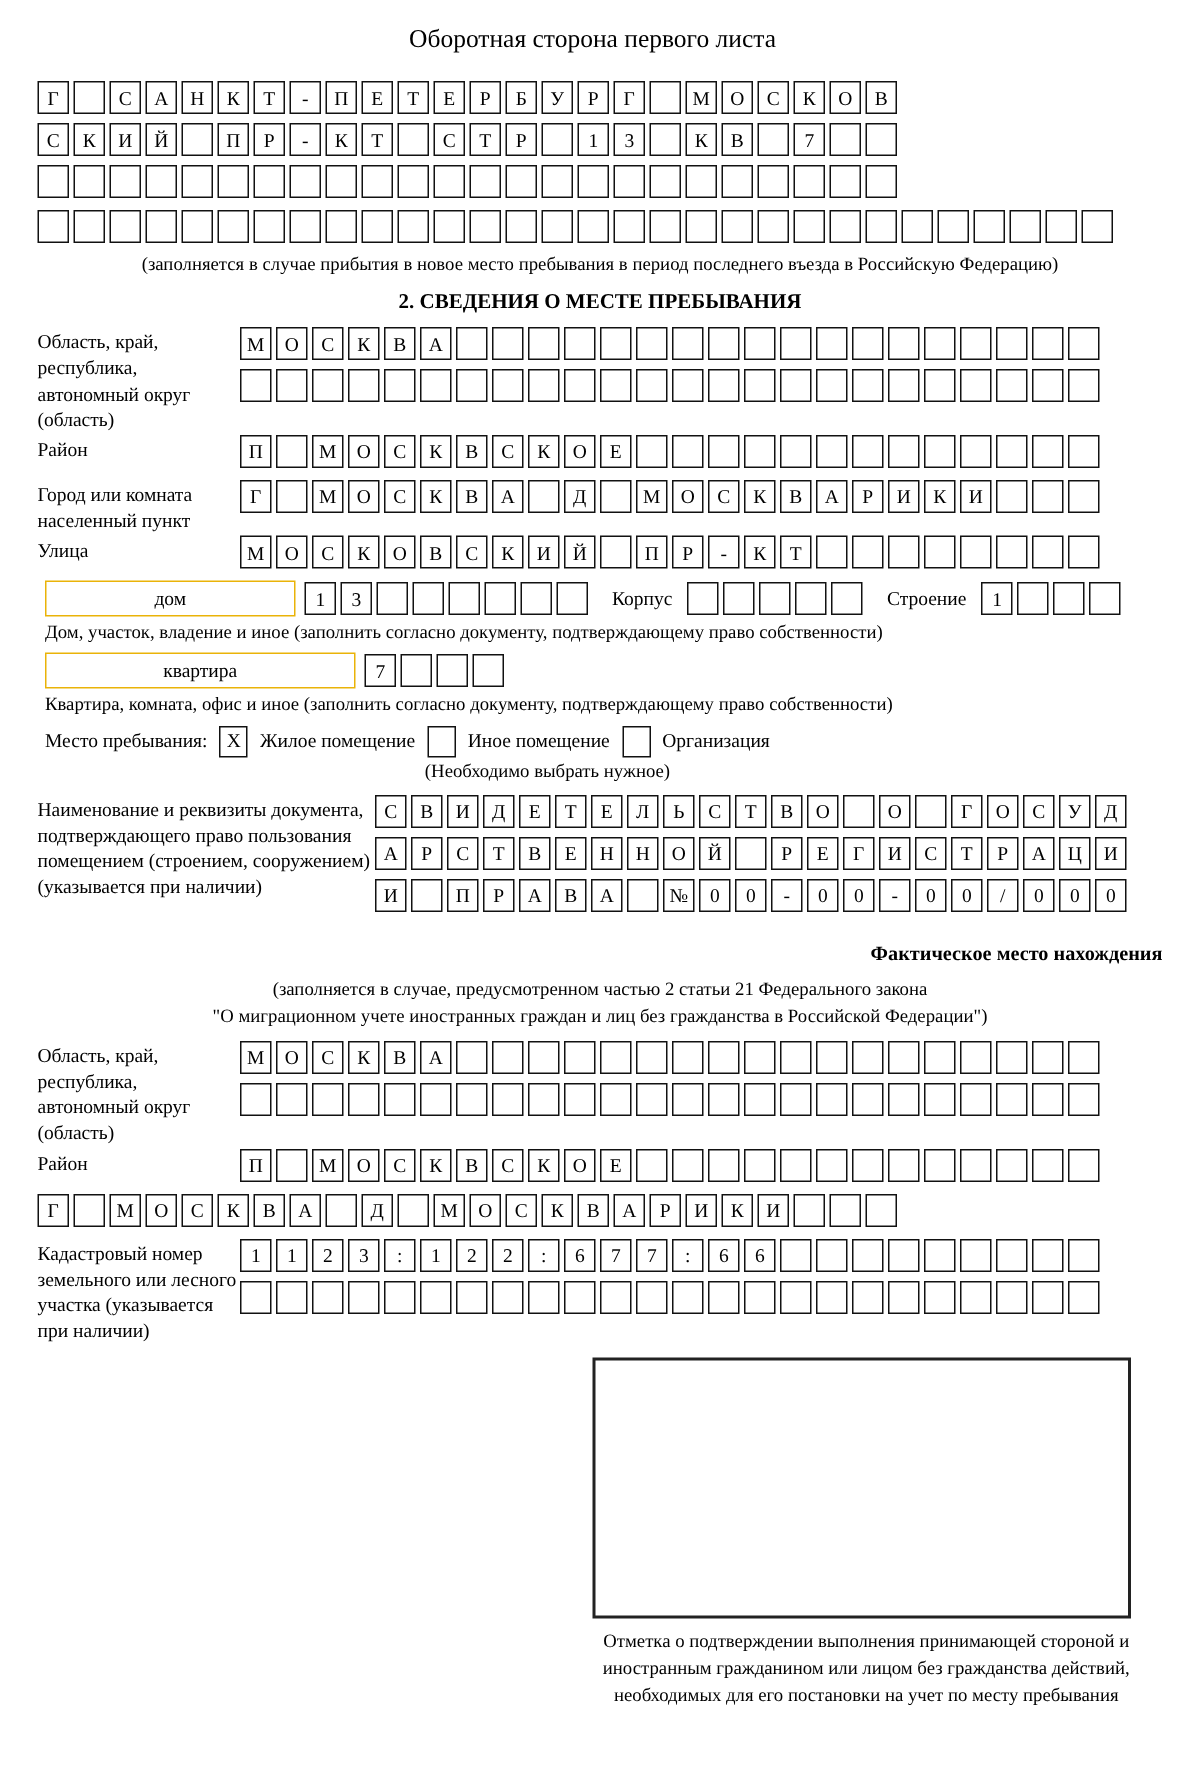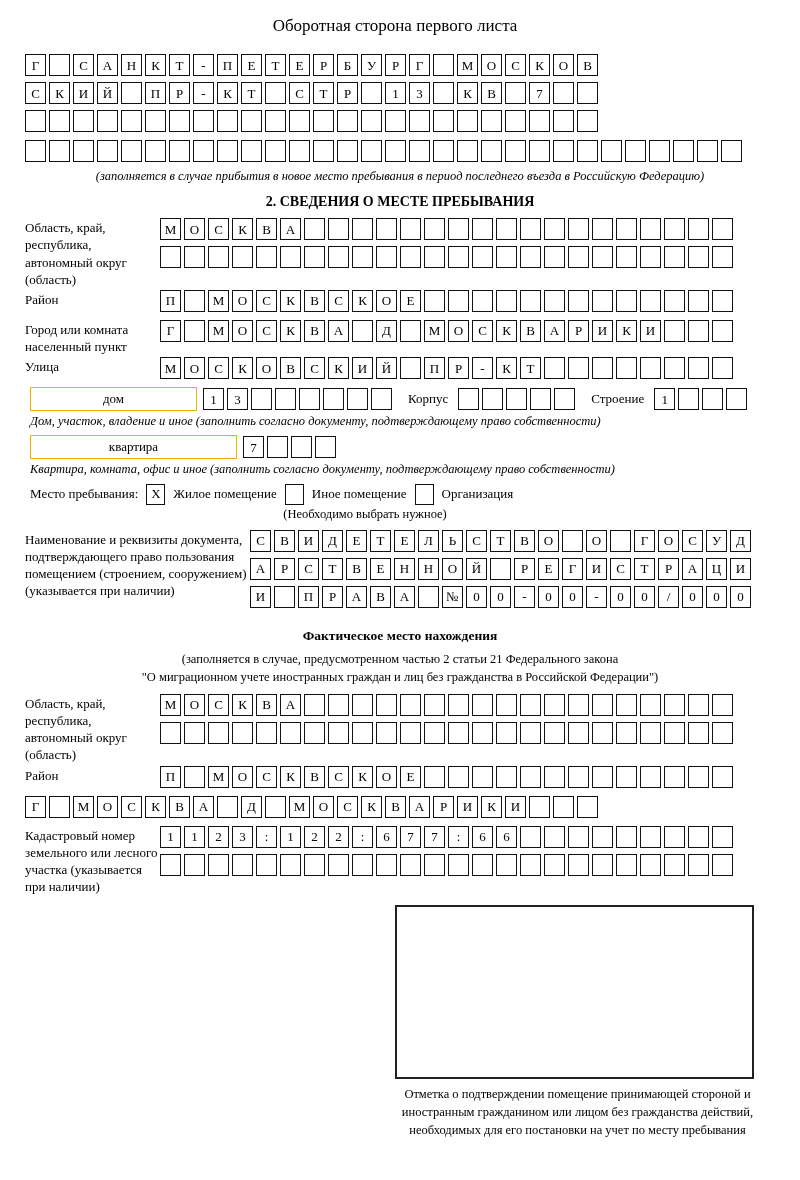--- a/index.html
+++ b/index.html
@@ -16,23 +16,23 @@
   .flabel.wide{width:148px;}
   .flabel.xwide{width:225px;}
   .rowstack{flex:1;}
   .cells{display:flex;flex-wrap:wrap;column-gap:3px;row-gap:6px;margin-bottom:6px;}
   .cell{
     box-sizing:content-box;width:19px;height:20px;border:1px solid #111;
     display:inline-flex;align-items:center;justify-content:center;
     font-size:13px;line-height:1;background:#fff;
   }
   .fullrow{margin-left:0;margin-top:0;}
-  .note{font-size:12.5px;text-align:center;line-height:1.3;margin:2px 0 6px 0;font-style:italic;}
+  .note{font-size:12.5px;text-align:center;line-height:1.3;margin:2px 0 6px 0;}
   .sec-title{text-align:center;font-weight:bold;font-size:14px;margin:10px 0 8px 0;}
-  .sub-title{text-align:center;font-weight:bold;font-size:13.5px;margin:14px 0 6px 0;}
+  .sub-title{text-align:right;font-weight:bold;font-size:13.5px;margin:14px 0 6px 0;}
   .sub-note{text-align:center;font-size:12.5px;line-height:1.45;margin-bottom:8px;}
 
   .houserow{display:flex;align-items:center;margin:2px 0 2px 5px;column-gap:6px;}
   .bigbox{border:1px solid #eab308;height:22px;display:flex;align-items:center;justify-content:center;}
   .bigbox.dom{width:165px;}
   .bigbox.kv{width:205px;}
   .inline-label{padding:0 4px 0 10px;}
   .houserow .cells{margin-bottom:0;}
 
   .chkrow{display:flex;align-items:center;column-gap:8px;margin:6px 0 2px 5px;}
@@ -622,16 +622,16 @@
           <span class="cell"></span>
           <span class="cell"></span>
           <span class="cell"></span>
           <span class="cell"></span>
         </div>
     </div>
   </div>
 
   <div class="stamp-wrap">
     <div class="stamp-box"></div>
-    <div class="stamp-note">Отметка о подтверждении помещение принимающей стороной и иностранным гражданином или лицом без гражданства действий, необходимых для его постановки на учет по месту пребывания</div>
+    <div class="stamp-note">Отметка о подтверждении выполнения принимающей стороной и иностранным гражданином или лицом без гражданства действий, необходимых для его постановки на учет по месту пребывания</div>
   </div>
 
 </div>
 
 </body></html>

